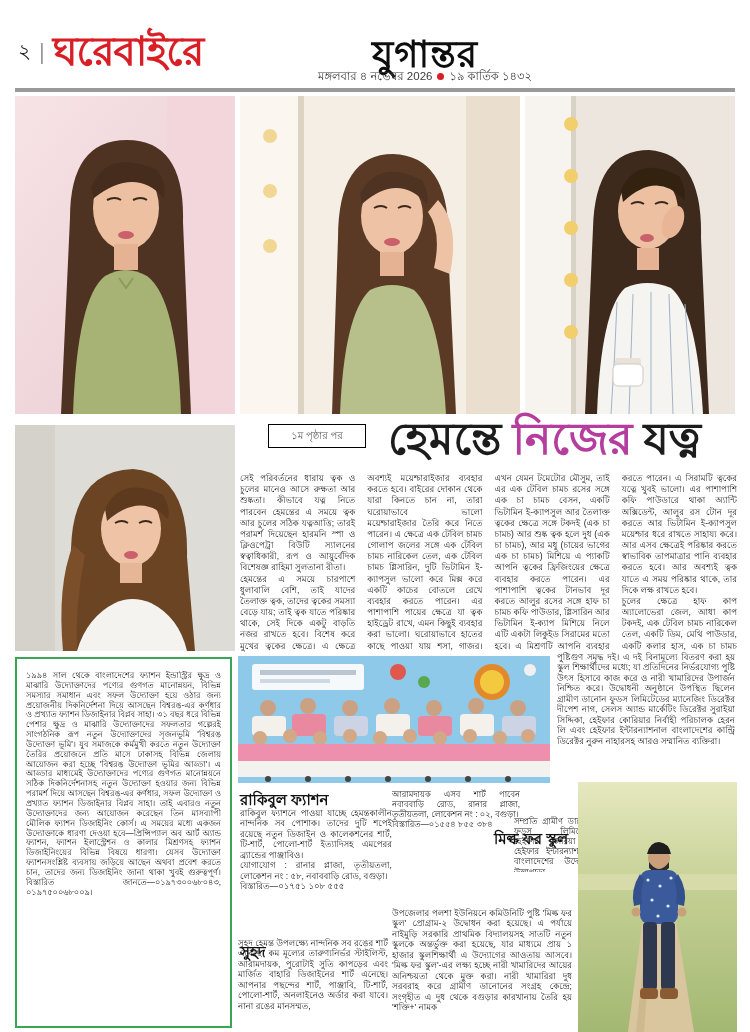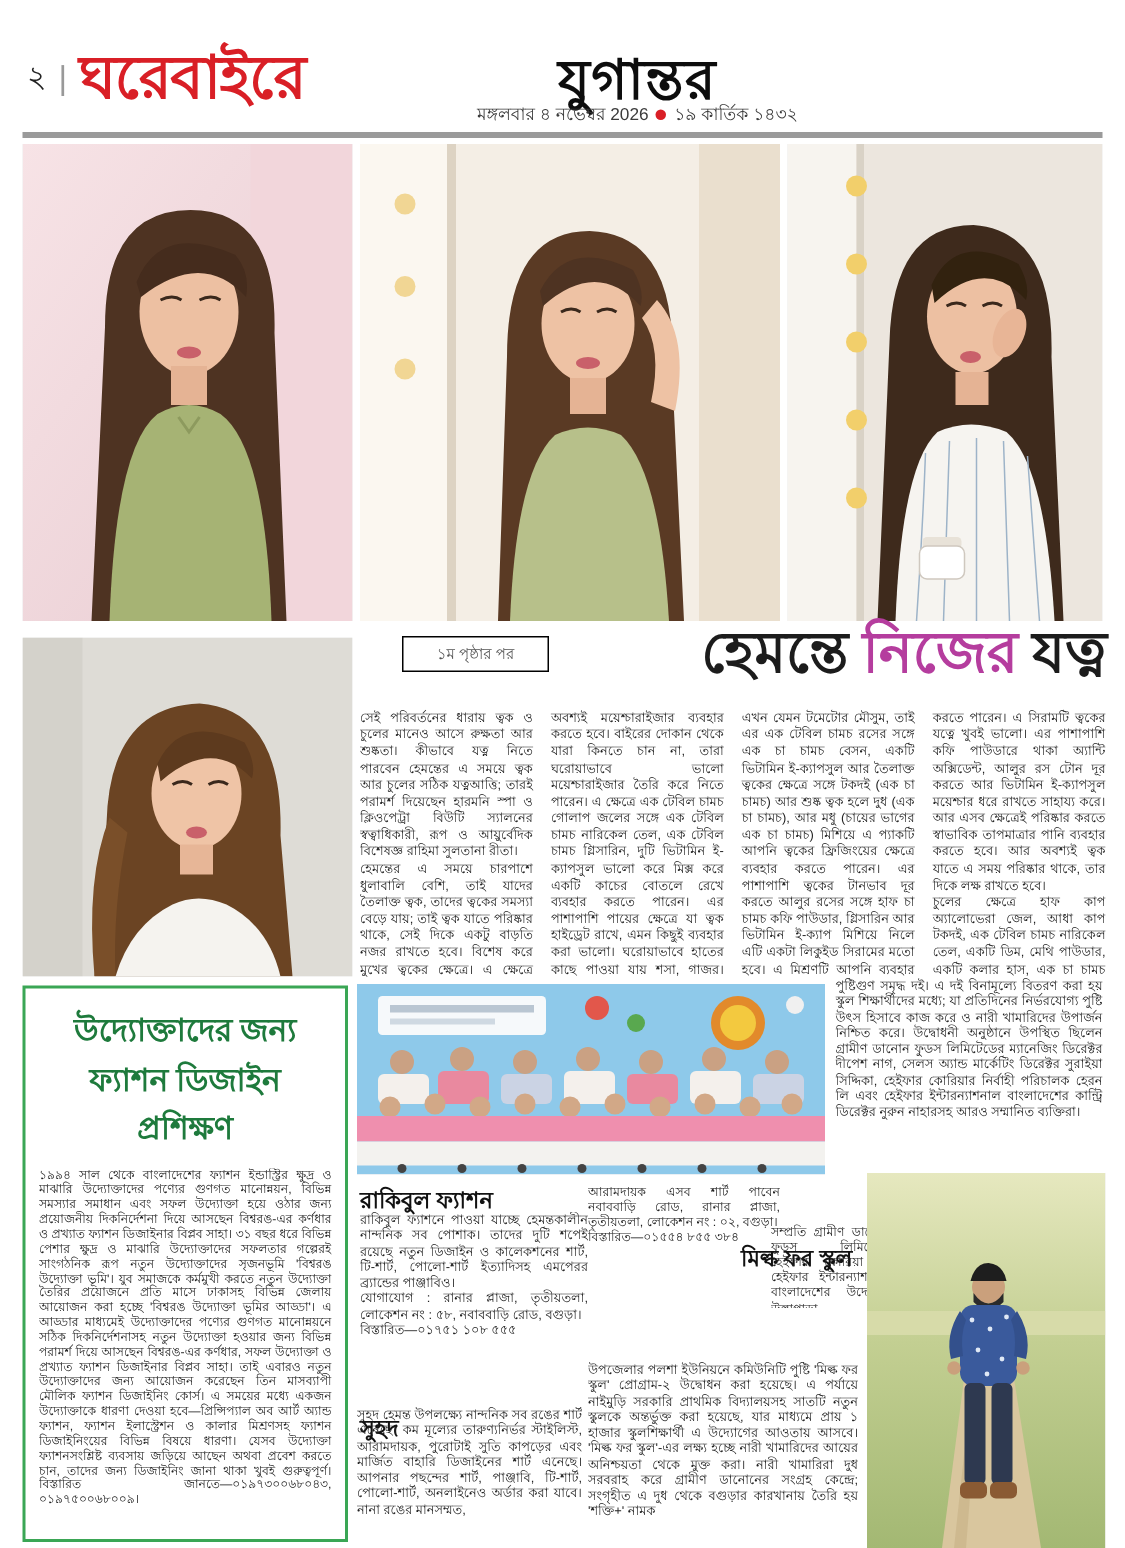--- a/index.html
+++ b/index.html
@@ -25,21 +25,21 @@
   .ph1{left:15px;top:96px;width:220px;height:318px;}
   .ph2{left:240px;top:96px;width:280px;height:318px;}
   .ph3{left:525px;top:96px;width:210px;height:318px;}
   .ph4{left:15px;top:425px;width:220px;height:226px;}
   .ph5{left:238px;top:656px;width:312px;height:127px;}
   .ph6{left:578px;top:782px;width:159px;height:250px;}
 
   
   .contbox{left:268px;top:424px;width:96px;height:22px;border:1px solid #000000;
            font-size:10px;color:#555;display:flex;align-items:center;justify-content:center;}
-  .headline{left:388px;top:414px;width:350px;text-align:right;font-size:38px;font-weight:bold;
+  .headline{left:388px;top:414px;width:350px;text-align:left;font-size:44px;font-weight:bold;
             font-family:"Liberation Serif",serif;line-height:1.2;}
   .headline .accent{color:#b53d9e;}
   .article-body{left:240px;top:473px;width:497px;height:180px;column-count:4;column-gap:12px;
                 font-size:8.6px;line-height:1.3;text-align:justify;white-space:pre-line;
                 overflow:hidden;color:#222;}
 
   
   .greenbox{left:15px;top:657px;width:217px;height:371px;border:2px solid #3aa655;
             box-sizing:border-box;padding:12px 9px 8px 9px;background:#fff;}
   .greenbox .title{font-size:21px;font-weight:bold;color:#1e7a3c;text-align:center;
@@ -168,23 +168,20 @@
 
   <div class="abs headline">
     <span>হেমন্তে </span><span class="accent">নিজের</span><span> যত্ন</span>
   </div>
 
   <div class="abs article-body">সেই পরিবর্তনের ধারায় ত্বক ও চুলের মানেও আসে রুক্ষতা আর শুষ্কতা। কীভাবে যত্ন নিতে পারবেন হেমন্তের এ সময়ে ত্বক আর চুলের সঠিক যত্নআত্তি; তারই পরামর্শ দিয়েছেন হারমনি স্পা ও ক্লিওপেট্রা বিউটি স্যালনের স্বত্বাধিকারী, রূপ ও আয়ুর্বেদিক বিশেষজ্ঞ রাহিমা সুলতানা রীতা।
 হেমন্তের এ সময়ে চারপাশে ধুলাবালি বেশি, তাই যাদের তৈলাক্ত ত্বক, তাদের ত্বকের সমস্যা বেড়ে যায়; তাই ত্বক যাতে পরিষ্কার থাকে, সেই দিকে একটু বাড়তি নজর রাখতে হবে। বিশেষ করে মুখের ত্বকের ক্ষেত্রে। এ ক্ষেত্রে অবশ্যই ময়েশ্চারাইজার ব্যবহার করতে হবে। বাইরের দোকান থেকে যারা কিনতে চান না, তারা ঘরোয়াভাবে ভালো ময়েশ্চারাইজার তৈরি করে নিতে পারেন। এ ক্ষেত্রে এক টেবিল চামচ গোলাপ জলের সঙ্গে এক টেবিল চামচ নারিকেল তেল, এক টেবিল চামচ গ্লিসারিন, দুটি ভিটামিন ই-ক্যাপসুল ভালো করে মিক্স করে একটি কাচের বোতলে রেখে ব্যবহার করতে পারেন। এর পাশাপাশি পায়ের ক্ষেত্রে যা ত্বক হাইড্রেট রাখে, এমন কিছুই ব্যবহার করা ভালো। ঘরোয়াভাবে হাতের কাছে পাওয়া যায় শসা, গাজর। এখন যেমন টমেটোর মৌসুম, তাই এর এক টেবিল চামচ রসের সঙ্গে এক চা চামচ বেসন, একটি ভিটামিন ই-ক্যাপসুল আর তৈলাক্ত ত্বকের ক্ষেত্রে সঙ্গে টকদই (এক চা চামচ) আর শুষ্ক ত্বক হলে দুধ (এক চা চামচ), আর মধু (চায়ের ভাগের এক চা চামচ) মিশিয়ে এ প্যাকটি আপনি ত্বকের ফ্রিজিংয়ের ক্ষেত্রে ব্যবহার করতে পারেন। এর পাশাপাশি ত্বকের টানভাব দূর করতে আলুর রসের সঙ্গে হাফ চা চামচ কফি পাউডার, গ্লিসারিন আর ভিটামিন ই-ক্যাপ মিশিয়ে নিলে এটি একটা লিকুইড সিরামের মতো হবে। এ মিশ্রণটি আপনি ব্যবহার করতে পারেন। এ সিরামটি ত্বকের যত্নে খুবই ভালো। এর পাশাপাশি কফি পাউডারে থাকা অ্যান্টি অক্সিডেন্ট, আলুর রস টোন দূর করতে আর ভিটামিন ই-ক্যাপসুল ময়েশ্চার ধরে রাখতে সাহায্য করে। আর এসব ক্ষেত্রেই পরিষ্কার করতে স্বাভাবিক তাপমাত্রার পানি ব্যবহার করতে হবে। আর অবশ্যই ত্বক যাতে এ সময় পরিষ্কার থাকে, তার দিকে লক্ষ রাখতে হবে।
 চুলের ক্ষেত্রে হাফ কাপ অ্যালোভেরা জেল, আধা কাপ টকদই, এক টেবিল চামচ নারিকেল তেল, একটি ডিম, মেথি পাউডার, একটি কলার হাস, এক চা চামচ ত্রিফলা পাউডার মিশিয়ে ব্লেন্ড করে চুলে লাগালে এ সময়ের রুক্ষতা থেকে চুল থাকবে ঝলমলে আর স্বাস্থ্যোজ্জ্বল।</div>
 
   <div class="abs greenbox">
-    <div class="title">উদ্যোক্তাদের জন্য
-ফ্যাশন ডিজাইন
-প্রশিক্ষণ</div>
     <div class="body">১৯৯৪ সাল থেকে বাংলাদেশের ফ্যাশন ইন্ডাস্ট্রির ক্ষুদ্র ও মাঝারি উদ্যোক্তাদের পণ্যের গুণগত মানোন্নয়ন, বিভিন্ন সমস্যার সমাধান এবং সফল উদ্যোক্তা হয়ে ওঠার জন্য প্রয়োজনীয় দিকনির্দেশনা দিয়ে আসছেন বিশ্বরঙ-এর কর্ণধার ও প্রখ্যাত ফ্যাশন ডিজাইনার বিপ্লব সাহা। ৩১ বছর ধরে বিভিন্ন পেশার ক্ষুদ্র ও মাঝারি উদ্যোক্তাদের সফলতার গল্পেরই সাংগঠনিক রূপ নতুন উদ্যোক্তাদের সৃজনভূমি 'বিশ্বরঙ উদ্যোক্তা ভূমি'। যুব সমাজকে কর্মমুখী করতে নতুন উদ্যোক্তা তৈরির প্রয়োজনে প্রতি মাসে ঢাকাসহ বিভিন্ন জেলায় আয়োজন করা হচ্ছে 'বিশ্বরঙ উদ্যোক্তা ভূমির আড্ডা'। এ আড্ডার মাধ্যমেই উদ্যোক্তাদের পণ্যের গুণগত মানোন্নয়নে সঠিক দিকনির্দেশনাসহ নতুন উদ্যোক্তা হওয়ার জন্য বিভিন্ন পরামর্শ দিয়ে আসছেন বিশ্বরঙ-এর কর্ণধার, সফল উদ্যোক্তা ও প্রখ্যাত ফ্যাশন ডিজাইনার বিপ্লব সাহা। তাই এবারও নতুন উদ্যোক্তাদের জন্য আয়োজন করেছেন তিন মাসব্যাপী মৌলিক ফ্যাশন ডিজাইনিং কোর্স। এ সময়ের মধ্যে একজন উদ্যোক্তাকে ধারণা দেওয়া হবে—প্রিন্সিপ্যাল অব আর্ট অ্যান্ড ফ্যাশন, ফ্যাশন ইলাস্ট্রেশন ও কালার মিশ্রণসহ ফ্যাশন ডিজাইনিংয়ের বিভিন্ন বিষয়ে ধারণা। যেসব উদ্যোক্তা ফ্যাশনসংশ্লিষ্ট ব্যবসায় জড়িয়ে আছেন অথবা প্রবেশ করতে চান, তাদের জন্য ডিজাইনিং জানা থাকা খুবই গুরুত্বপূর্ণ। বিস্তারিত জানতে—০১৯৭৩০০৬৮০৪৩, ০১৯৭৫০০৬৮০০৯।</div>
   </div>
 
   <div class="abs ph ph5">
     <svg viewBox="0 0 312 127" preserveAspectRatio="none">
       <rect width="312" height="127" fill="#8ec9ea"></rect>
       <rect x="14" y="8" width="112" height="26" rx="3" fill="#f6f9fb"></rect>
       <rect x="22" y="14" width="96" height="5" fill="#b9c6d2"></rect>
       <rect x="22" y="23" width="70" height="4" fill="#cfd9e2"></rect>
       <circle cx="254" cy="26" r="18" fill="#e28a2b"></circle>

